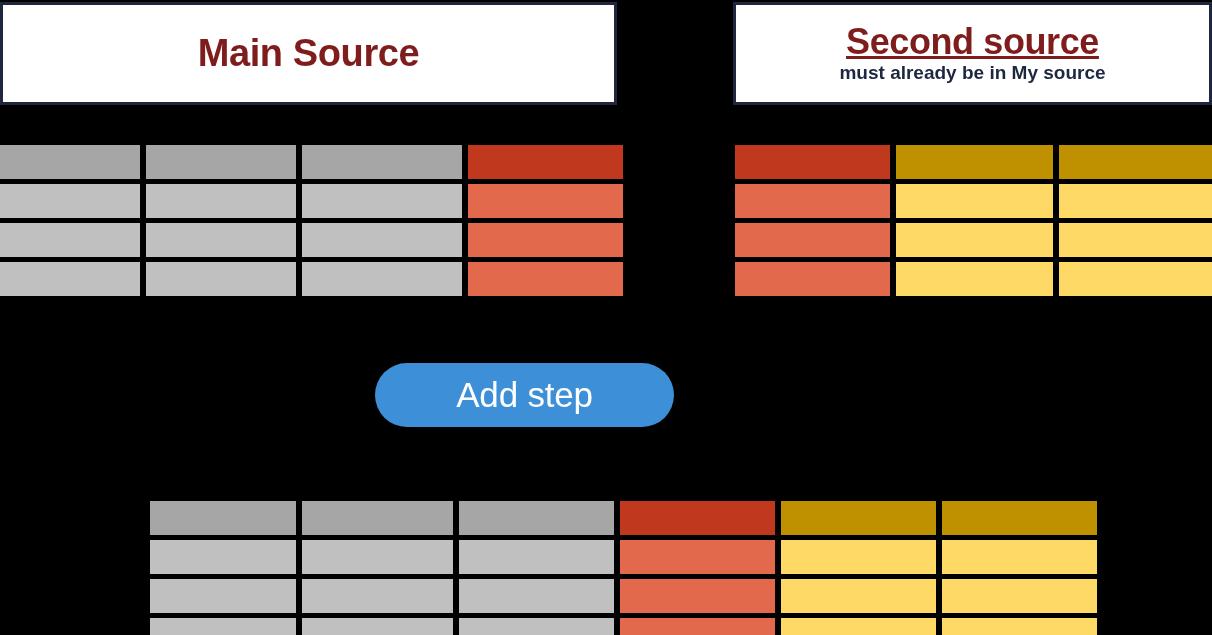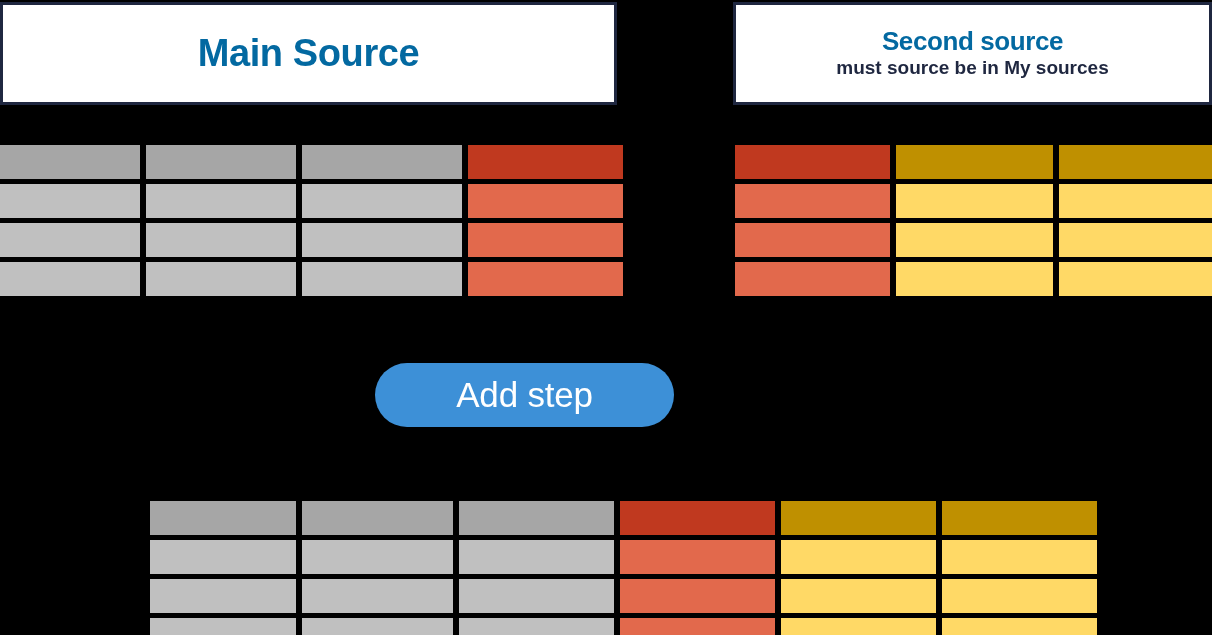--- a/index.html
+++ b/index.html
@@ -28,21 +28,21 @@
     background: #ffffff;
     border: 3px solid #1f2740;
     box-sizing: border-box;
     display: flex;
     flex-direction: column;
     align-items: center;
     justify-content: center;
     text-align: center;
   }
   .header-title {
-    color: #0369a1;
+    color: #7f1d1d;
     font-weight: bold;
     letter-spacing: -0.4px;
     line-height: 1.05;
   }
   .header-sub {
     color: #1f2740;
     font-weight: bold;
     line-height: 1.1;
   }
 
@@ -53,21 +53,21 @@
     height: 103px;
   }
   #main-source-box .header-title { font-size: 38px; }
 
   #second-source-box {
     left: 733px;
     top: 2px;
     width: 479px;
     height: 103px;
   }
-  #second-source-box .header-title { font-size: 26px; margin-bottom: 2px; }
+  #second-source-box .header-title { font-size: 36px; margin-bottom: 2px; text-decoration: underline; }
   #second-source-box .header-sub   { font-size: 19px; }
 
   
   .grid-table {
     position: absolute;
     display: grid;
     gap: 5px 6px;
   }
   .cell {
     height: 34px;
@@ -124,21 +124,21 @@
 <body>
 
 <div class="stage">
 
   <div class="header-box" id="main-source-box">
     <div class="header-title">Main Source</div>
   </div>
 
   <div class="header-box" id="second-source-box">
     <div class="header-title">Second source</div>
-    <div class="header-sub">must source be in My sources</div>
+    <div class="header-sub">must already be in My source</div>
   </div>
 
   <div class="grid-table" id="main-source-table">
       <div class="cell" style="background: rgb(166, 166, 166);"></div>
       <div class="cell" style="background: rgb(166, 166, 166);"></div>
       <div class="cell" style="background: rgb(166, 166, 166);"></div>
       <div class="cell" style="background: rgb(192, 57, 31);"></div>
       <div class="cell" style="background: rgb(192, 192, 192);"></div>
       <div class="cell" style="background: rgb(192, 192, 192);"></div>
       <div class="cell" style="background: rgb(192, 192, 192);"></div>

